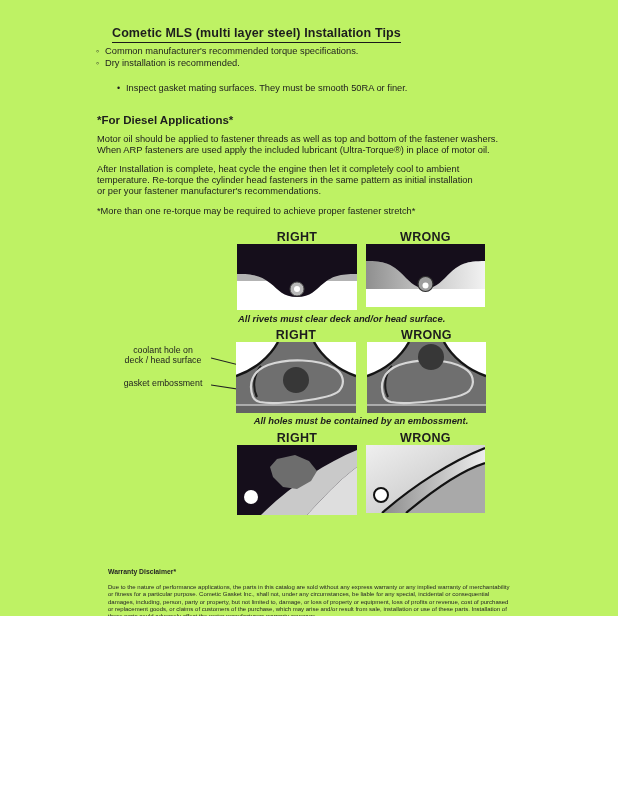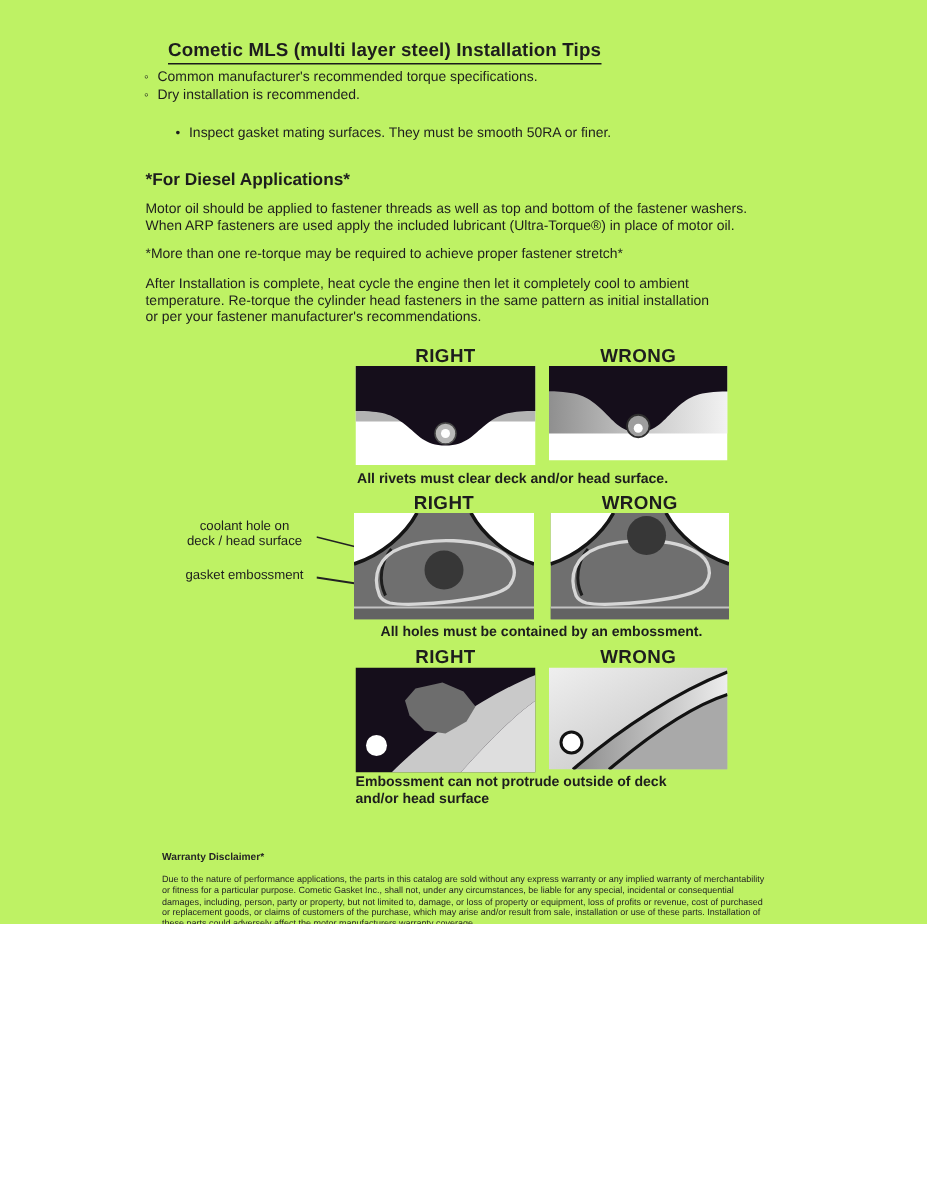--- a/index.html
+++ b/index.html
@@ -12,21 +12,21 @@
   .subbullets{left:117px;top:82px;font-size:9.3px;line-height:12.3px;}
   .b-row{white-space:nowrap;}
   .b-mark{display:inline-block;width:9px;font-size:9px;}
   .diesel{left:97px;top:115px;width:402px;font-size:9.3px;line-height:10.8px;}
   .diesel h2{font-size:11.5px;font-weight:bold;margin:0 0 8px 0;}
   .diesel p{margin:0 0 9px 0;white-space:pre-line;}
   .fig{width:250px;}
   .fig-label{position:absolute;top:0;width:120px;text-align:center;
         font-size:12.5px;font-weight:bold;letter-spacing:0.3px;}
   .fig-svg{position:absolute;top:14px;display:block;}
-  .fig-caption{position:absolute;font-size:9.4px;font-weight:bold;white-space:pre-line;line-height:10.6px;}
+  .fig-caption{position:absolute;font-size:9.4px;font-weight:bold;white-space:pre-line;line-height:10.6px;font-style:italic;}
   .callout{font-size:8.8px;line-height:9.6px;text-align:center;width:94px;white-space:pre-line;}
   .warranty{left:108px;top:568px;width:406px;font-size:6px;line-height:7.2px;color:#252525;}
   .warranty h3{font-size:6.8px;font-weight:bold;margin:0 0 9px 0;}
   .warranty p{margin:0 0 7px 0;white-space:pre-line;}
   .page-code{left:388px;top:761px;font-size:11.5px;letter-spacing:0.4px;color:#2a2a2a;}
   svg{display:block;}
 </style>
 </head>
 <body>
 
@@ -39,24 +39,24 @@
     <div class="b-row"><span class="b-mark">◦</span><span>Dry installation is recommended.</span></div>
   </div>
   <div class="abs subbullets">
     <div class="b-row"><span class="b-mark">•</span><span>Inspect gasket mating surfaces.  They must be smooth 50RA or finer.</span></div>
   </div>
 
   <div class="abs diesel">
     <h2>*For Diesel Applications*</h2>
     <p>Motor oil should be applied to fastener threads as well as top and bottom of the fastener washers.
 When ARP fasteners are used apply the included lubricant (Ultra-Torque®) in place of motor oil.</p>
-    <p>*More than one re-torque may be required to achieve proper fastener stretch*</p>
     <p>After Installation is complete, heat cycle the engine then let it completely cool to ambient
 temperature. Re-torque the cylinder head fasteners in the same pattern as initial installation
 or per your fastener manufacturer's recommendations.</p>
+    <p>*More than one re-torque may be required to achieve proper fastener stretch*</p>
   </div>
 
   <div class="abs fig" style="left:237px;top:230px;height:100px;">
     <div class="fig-label" style="left:0;">RIGHT</div>
     <div class="fig-label" style="left:129px;width:119px;">WRONG</div>
     <svg class="fig-svg" style="left:0;" width="120" height="66" viewBox="0 0 120 66">
       <rect width="120" height="66" fill="#ffffff"></rect>
       <rect x="0" y="30" width="120" height="7" fill="#b3b3b3"></rect>
       <path d="M0,0 H120 V30 C102,30 96,32 87,39 C78,46 74,53 60,53 C46,53 42,46 33,39 C24,32 18,30 0,30 Z" fill="#150e1b"></path>
       <circle cx="60" cy="45" r="7" fill="#b9b9b9" stroke="#4a4a4a" stroke-width="1"></circle>
@@ -138,22 +138,20 @@
             <stop offset="1" stop-color="#ededed"></stop>
         </linearGradient>
       </defs>
       <rect width="119" height="68" fill="url(#g3bg)"></rect>
       <path d="M119,3 C86,16 48,40 16,68 L40,68 C66,46 94,26 119,18 Z" fill="url(#g3band)"></path>
       <path d="M119,18 C94,26 66,46 40,68 L119,68 Z" fill="#a9a9a9"></path>
       <path d="M119,3 C86,16 48,40 16,68" fill="none" stroke="#121212" stroke-width="2.2"></path>
       <path d="M119,18 C94,26 66,46 40,68" fill="none" stroke="#121212" stroke-width="2.2"></path>
       <circle cx="15" cy="50" r="7" fill="#ffffff" stroke="#121212" stroke-width="2"></circle>
     </svg>
-    <div class="fig-caption" style="left:0;top:85px;">Embossment can not protrude outside of deck
-and/or head surface</div>
   </div>
 
   <div class="abs warranty">
     <h3>Warranty Disclaimer*</h3>
     <p>Due to the nature of performance applications, the parts in this catalog are sold without any express warranty or any implied warranty of merchantability or fitness for a particular purpose.  Cometic Gasket Inc., shall not, under any circumstances, be liable for any special, incidental or consequential damages, including, person, party or property, but not limited to, damage, or loss of property or equipment, loss of profits or revenue, cost of purchased or replacement goods, or claims of customers of the purchase, which may arise and/or result from sale, installation or use of these parts.  Installation of these parts could adversely affect the motor manufacturers warranty coverage.</p>
     <p>VENUE-The agreed upon venue, in the event of dispute whatsoever between the parties, whether instituted by either party, including, but not limited to, contract terms, payment terms, delivery, type, defects, sufficiency of product, shall be the Court of Common Pleas, Lake County, Ohio or the Painesville Municipal Court, Lake County, Ohio, depending on the amount in controversy.
 This agreement shall be governed by and construed under the laws of the State of Ohio.</p>
     <p>All prices and terms are subject to change without notice.</p>
     <p>Terms COD- Secured with a completed dealer/jobber application on File, COD-Company check with a current credit card number on file.  Open accounts may be established by well rated firms.  A credit application is available upon request.  Open accounts are due payable Net 30 days from date of invoice.  No statement will be sent.  If an account becomes 60 or more days past due, it is subject to being placed on credit hold.  No orders will be shipped or new orders accepted until past due balance is paid.  If an account becomes 90 or more days past due, it is subject to being placed for collections.  All costs of collection are the responsibility of the customer, including attorney fees, court costs, and other expenses of litigation.</p>
     <p>Returns- Authorized (RGA) must be obtained in advance on all returns.  A packing slip or invoice number must accompany the merchandise.  No returns after 30 days from invoice date.  All returns are subject to a 25% restocking charge.  All custom designed and custom manufactured gaskets are non-returnable.</p>

